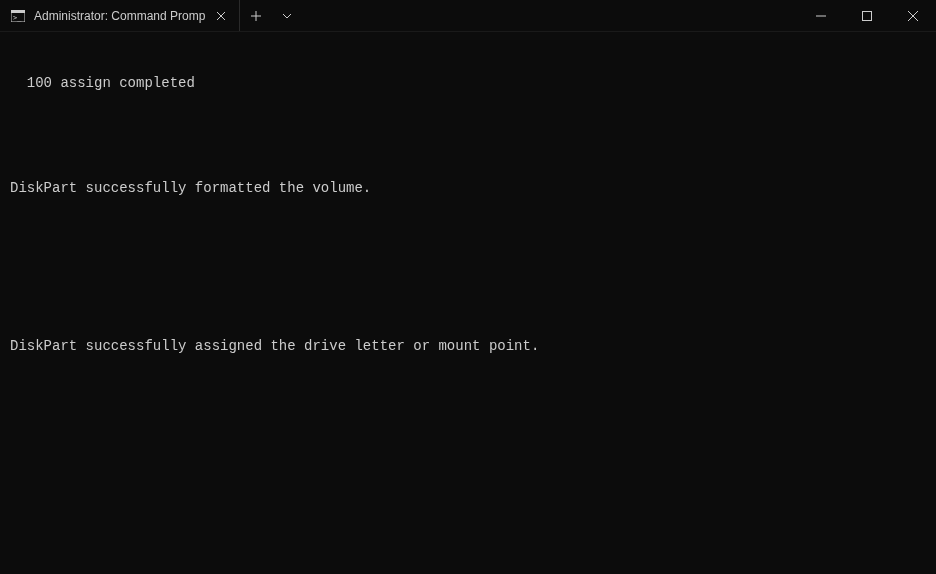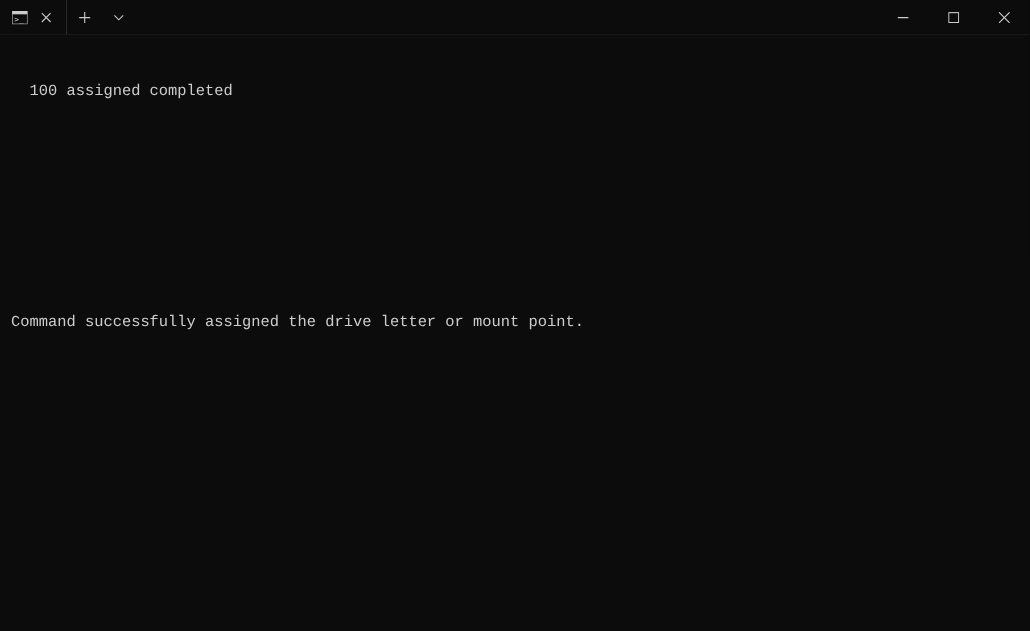--- a/index.html
+++ b/index.html
@@ -103,20 +103,21 @@
 <div class="title-bar">
   <div class="tabs-area">
     <div class="tab">
       <span class="tab-icon">
         <svg width="14" height="12" viewBox="0 0 14 12">
           <rect x="0" y="0" width="14" height="12" fill="none" stroke="#cccccc" stroke-width="1"></rect>
           <rect x="0" y="0" width="14" height="3" fill="#cccccc"></rect>
           <text x="2" y="10" font-size="7" fill="#cccccc" font-family="monospace">&gt;_</text>
         </svg>
       </span>
+      <span>Administrator: Command Promp</span>
       <span class="tab-close">
         <svg width="10" height="10" viewBox="0 0 10 10">
           <line x1="1" y1="1" x2="9" y2="9" stroke="#cccccc" stroke-width="1"></line>
           <line x1="9" y1="1" x2="1" y2="9" stroke="#cccccc" stroke-width="1"></line>
         </svg>
       </span>
     </div>
     <div class="new-tab">
       <svg width="12" height="12" viewBox="0 0 12 12">
         <line x1="6" y1="1" x2="6" y2="11" stroke="#cccccc" stroke-width="1"></line>
@@ -143,25 +144,26 @@
     <div class="win-control">
       <svg width="10" height="10" viewBox="0 0 10 10">
         <line x1="0" y1="0" x2="10" y2="10" stroke="#cccccc" stroke-width="1"></line>
         <line x1="10" y1="0" x2="0" y2="10" stroke="#cccccc" stroke-width="1"></line>
       </svg>
     </div>
   </div>
 </div>
 
 <div class="terminal">
-  <div class="line">  100 assigned completed</div>
+  <div class="line">  100 assign completed</div>
+  <div class="line"></div>
+  <div class="line">DiskPart successfully formatted the volume.</div>
   <div class="line"></div>
   <div class="line"></div>
-  <div class="line"></div>
-  <div class="line">Command successfully assigned the drive letter or mount point.</div>
+  <div class="line">DiskPart successfully assigned the drive letter or mount point.</div>
   <div class="line"></div>
   <div class="line"></div>
   
   
   
   
   
   
   
   

